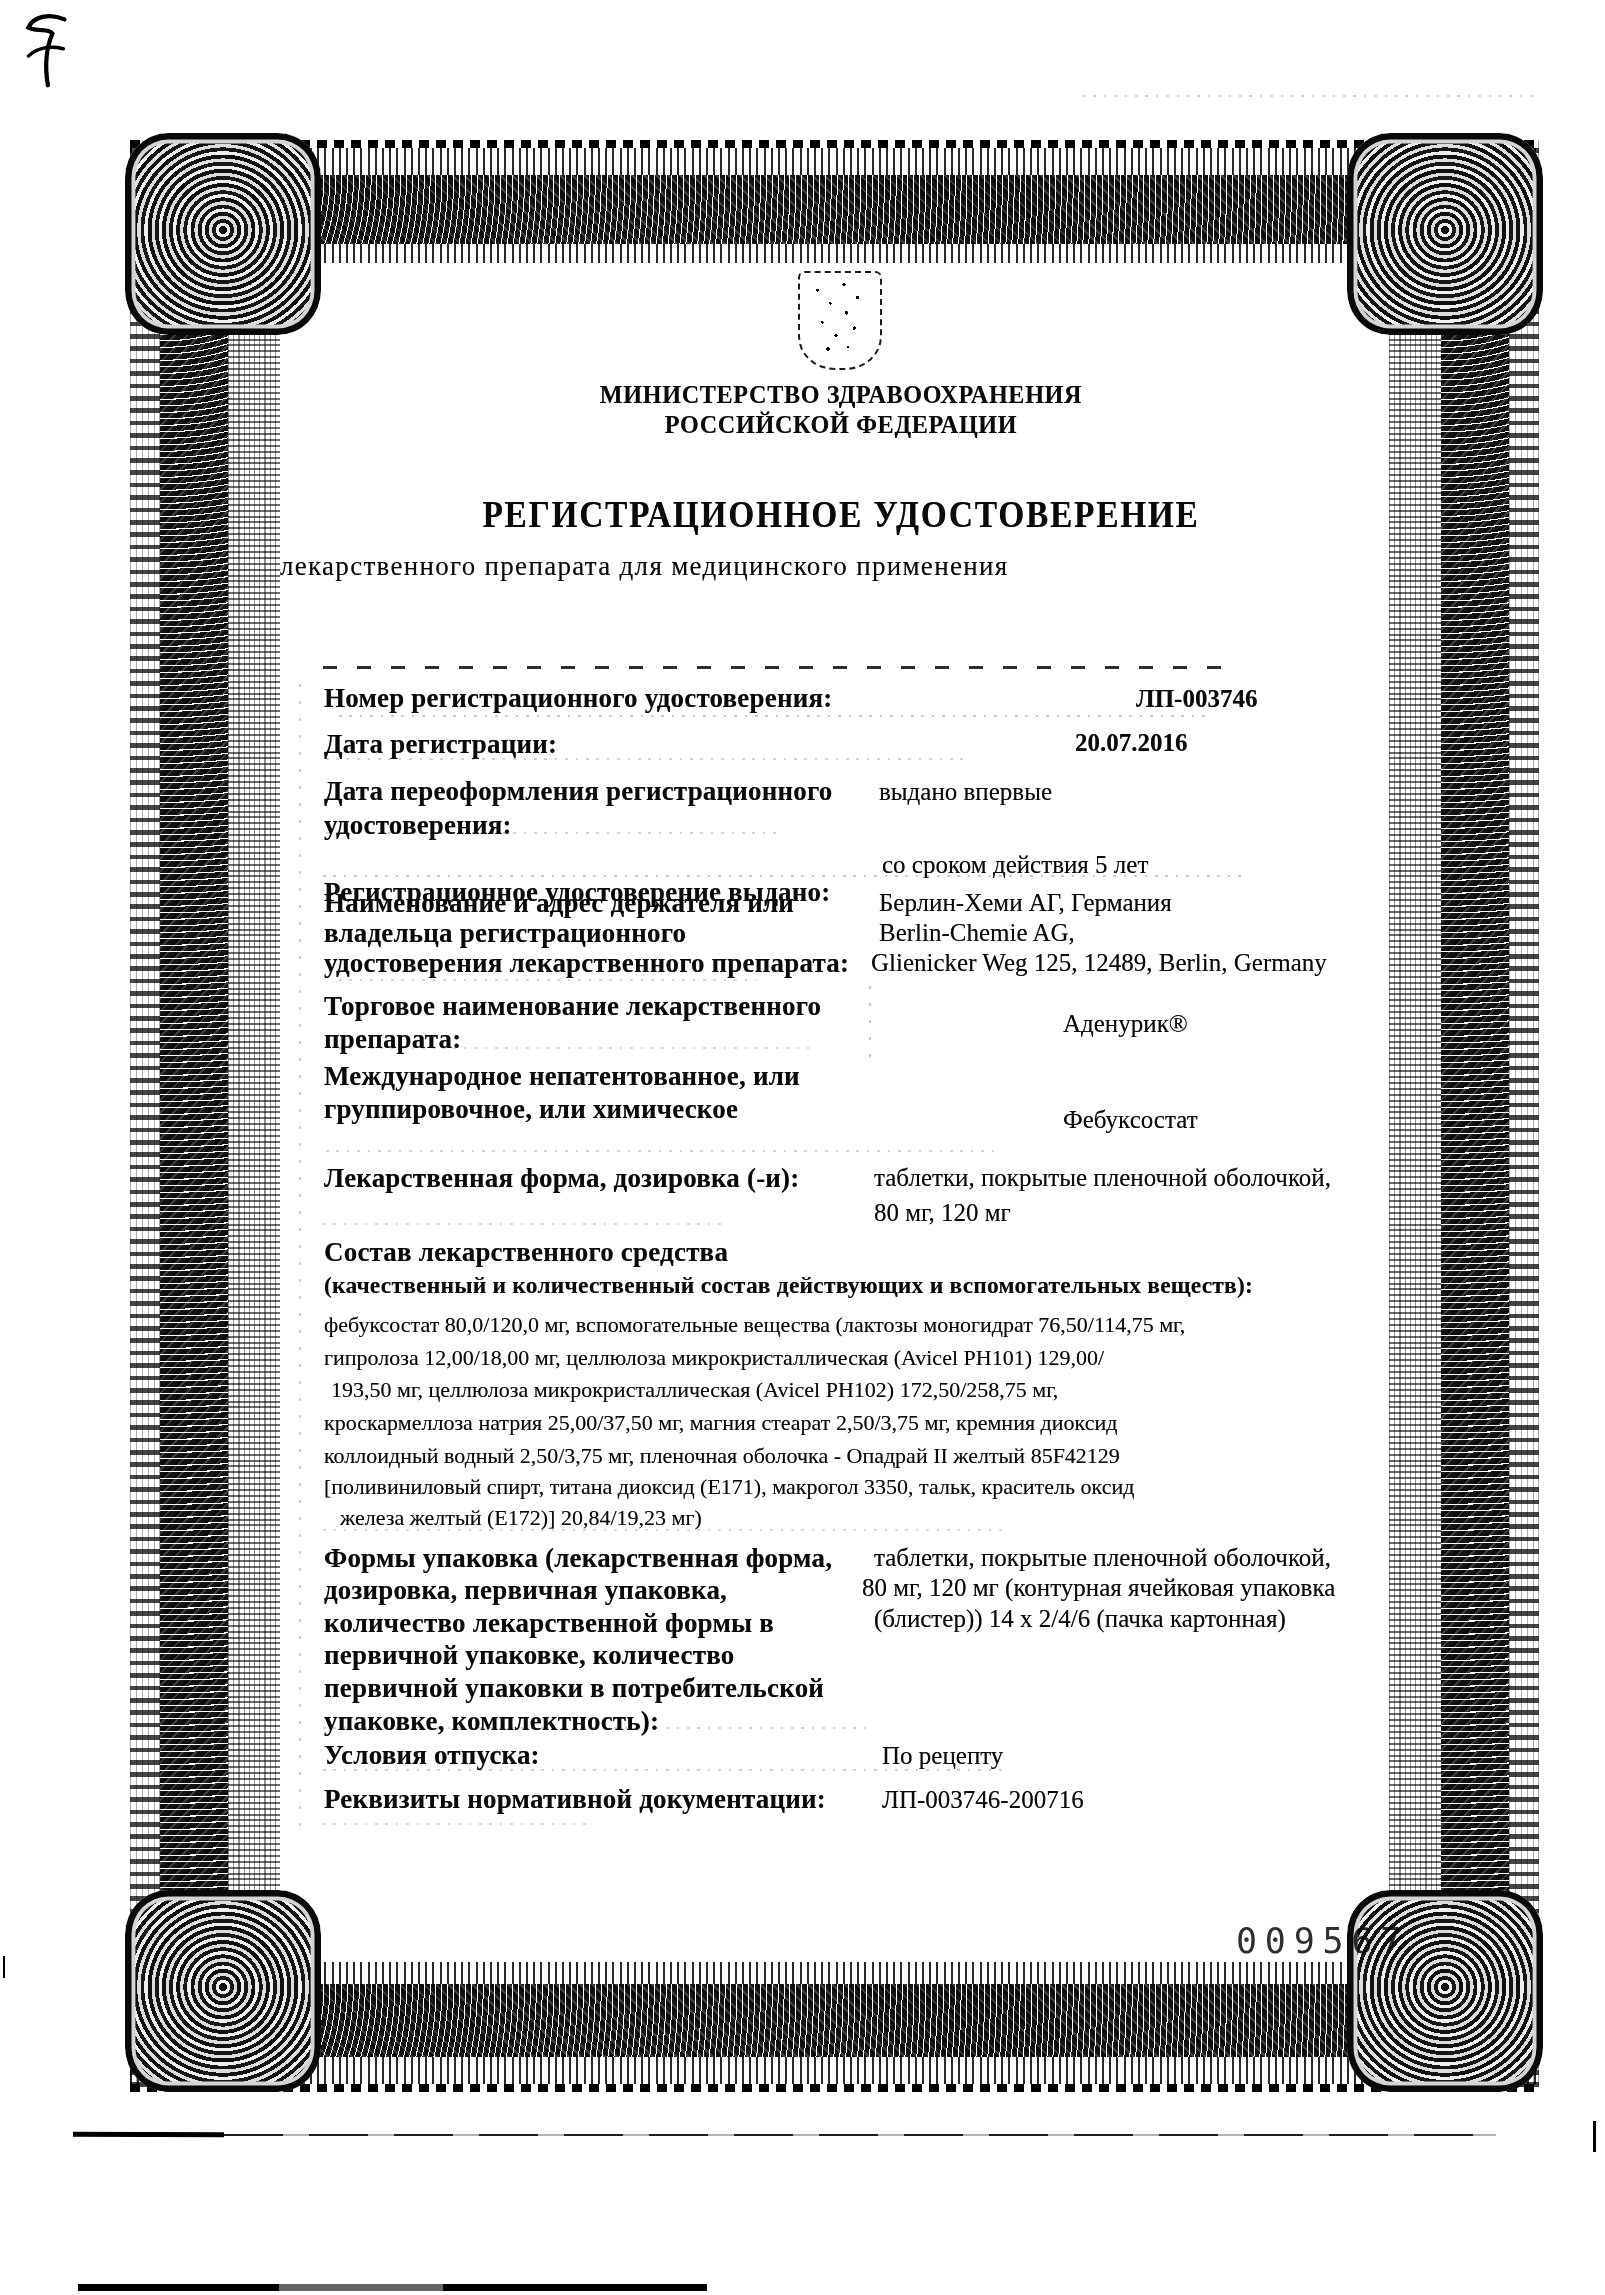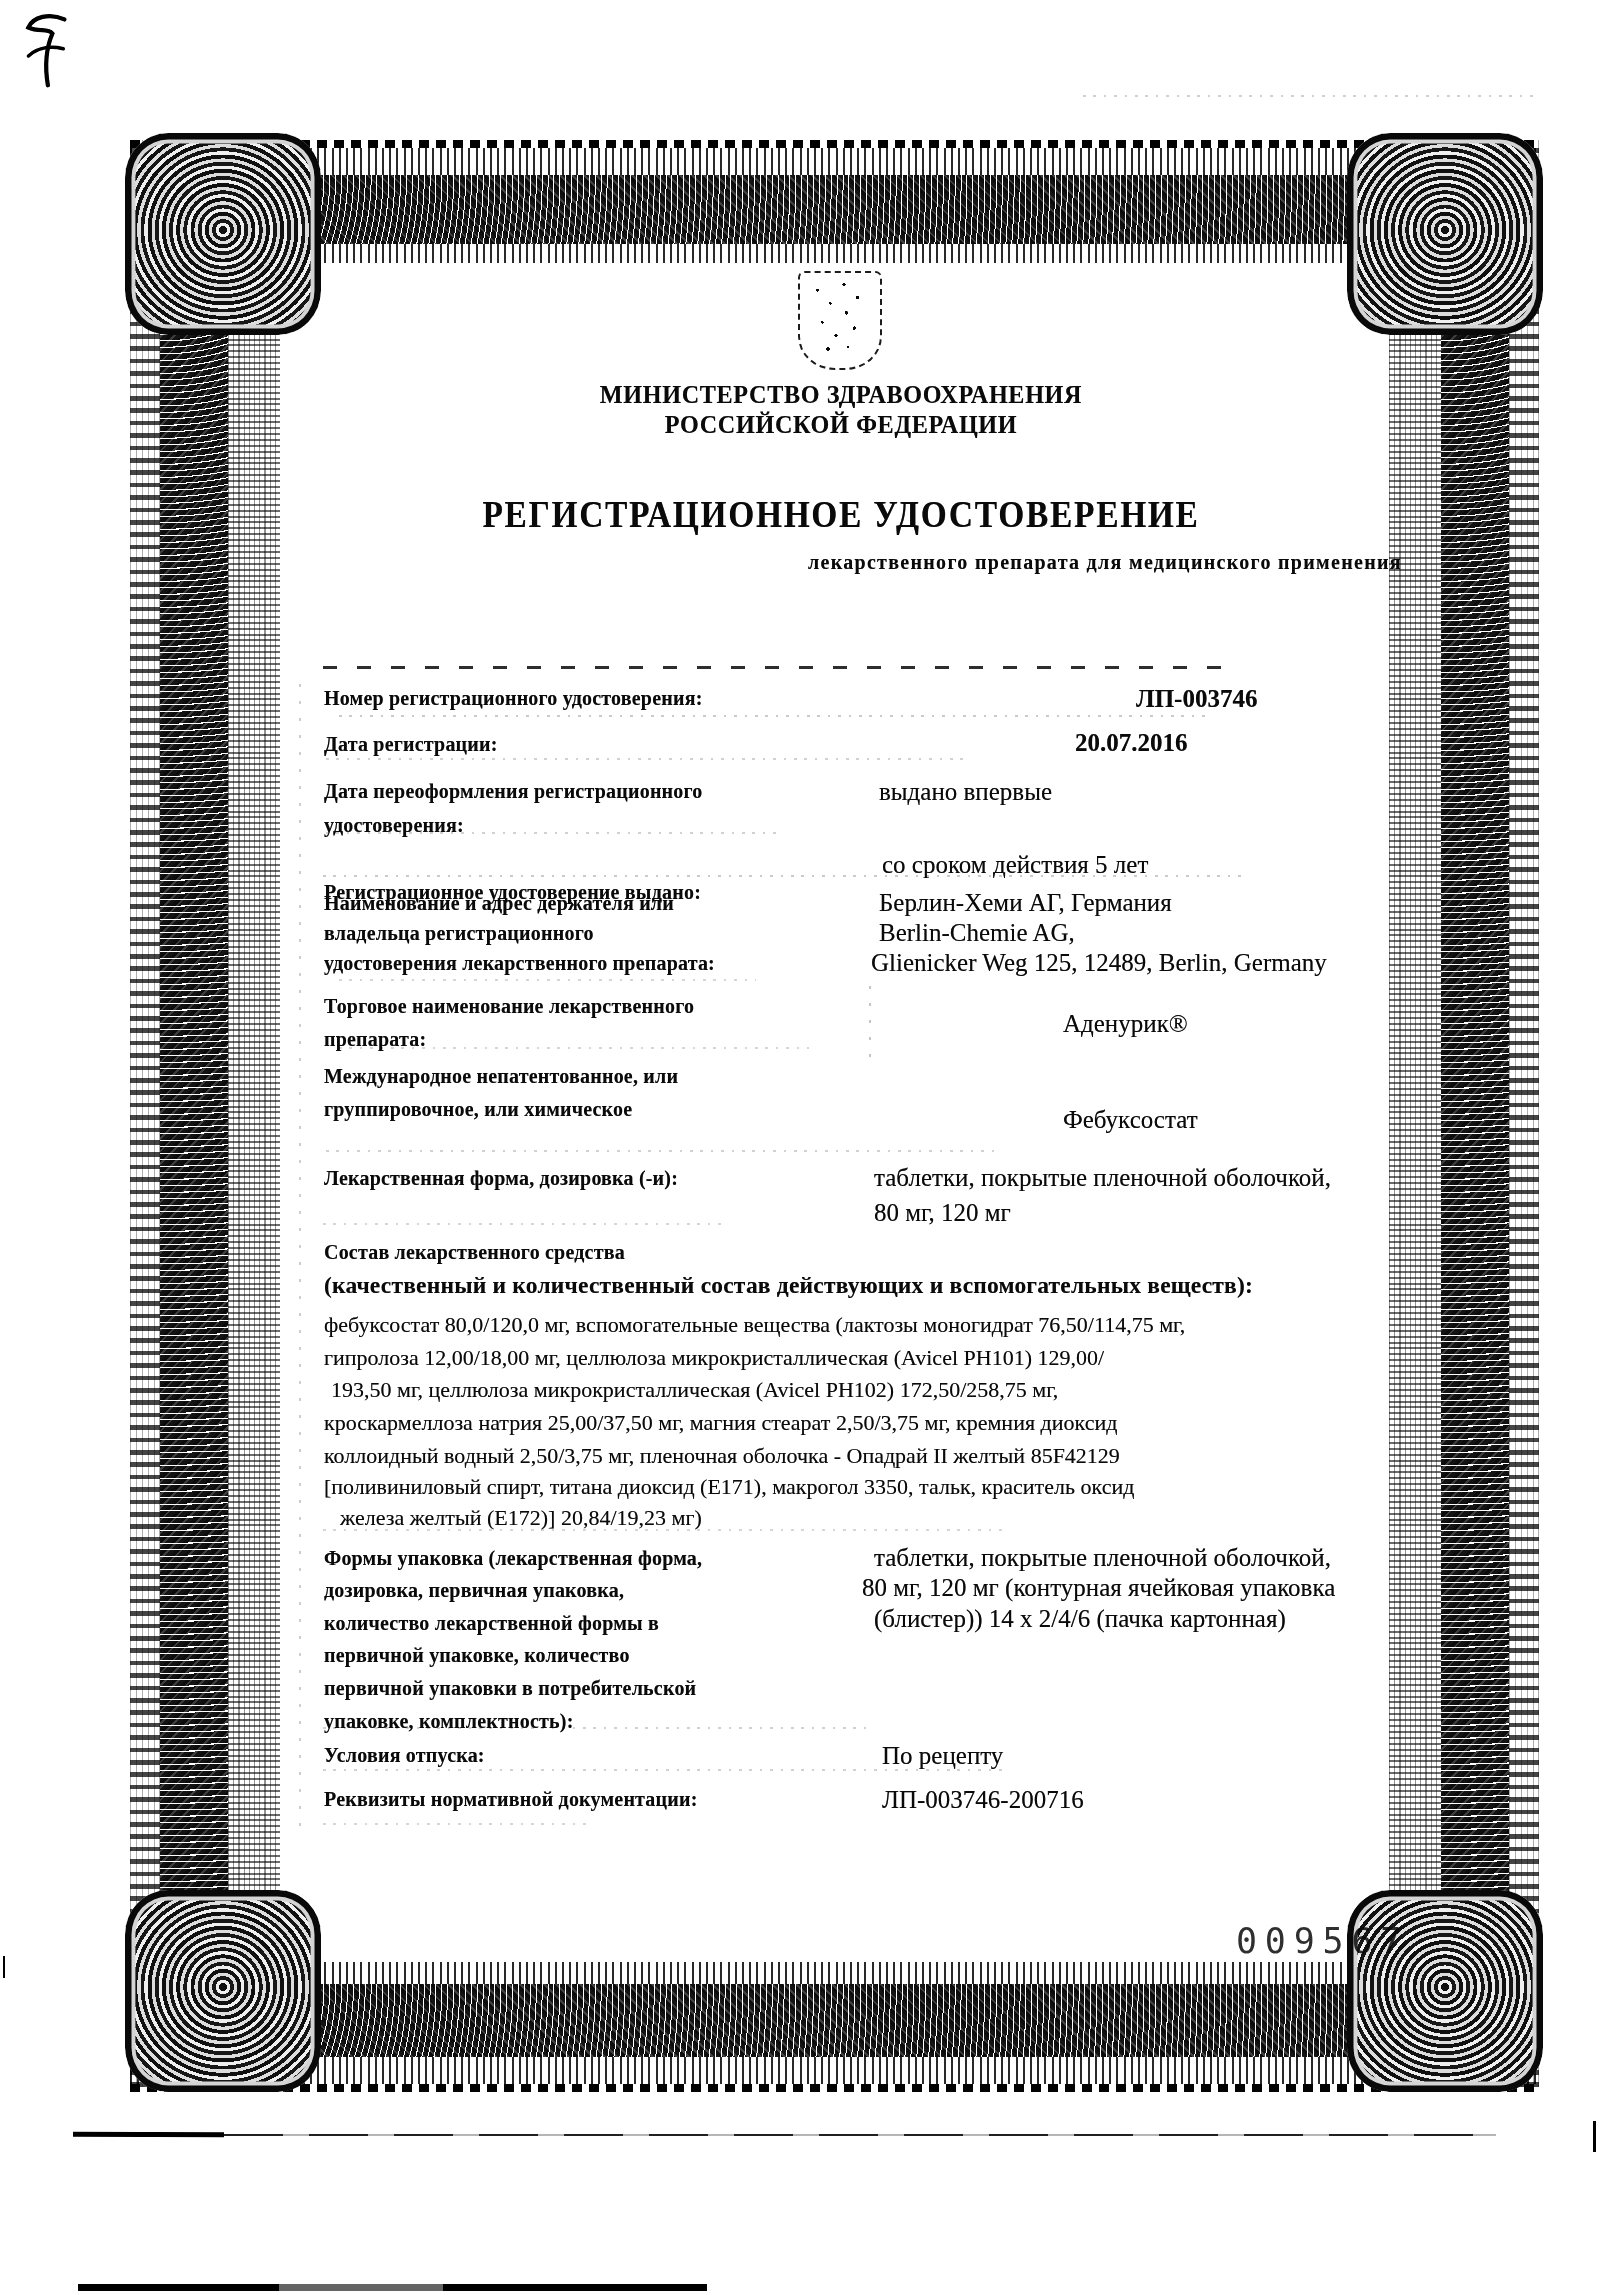--- a/index.html
+++ b/index.html
@@ -37,22 +37,22 @@
     position:absolute;width:196px;height:202px;
     background:
       repeating-radial-gradient(circle at 50% 48%,#161616 0 3.9px,#e9e9e9 3.9px 7.2px,#1d1d1d 7.2px 11px,#d8d8d8 11px 14.3px),
       repeating-linear-gradient(45deg,rgba(0,0,0,.5) 0 2px,rgba(0,0,0,0) 2px 5.2px);
     border-radius:22%;
     box-shadow:inset 0 0 0 6.5px #101010, inset 0 0 0 10.4px #cfcfcf;
   }
   
   .ministry{font-weight:700;font-size:26px;line-height:30px;text-align:center;letter-spacing:0.7px;transform:scaleX(.93);text-shadow:0 0 0.7px rgba(0,0,0,.5);}
   .doc-title{font-weight:700;font-size:37px;text-align:center;letter-spacing:2px;transform:scaleX(.9);text-shadow:0.3px 0.3px 0 rgba(0,0,0,.6);}
-  .doc-subtitle{font-weight:700;font-size:20px;text-align:right;letter-spacing:1.3px;text-shadow:0 0 0.7px rgba(0,0,0,.45);}
-  .lbl{font-weight:700;font-size:20px;line-height:33px;letter-spacing:0.2px;text-shadow:0 0 0.7px rgba(0,0,0,.45);}
+  .doc-subtitle{font-weight:400;font-size:27px;text-align:left;letter-spacing:1.3px;text-shadow:0 0 0.7px rgba(0,0,0,.45);}
+  .lbl{font-weight:700;font-size:27px;line-height:33px;letter-spacing:0.2px;text-shadow:0 0 0.7px rgba(0,0,0,.45);}
   .val{font-weight:400;font-size:25px;line-height:33px;text-shadow:0 0 0.7px rgba(0,0,0,.55);}
   .val-b{font-weight:700;}
   .comp{font-weight:400;font-size:22px;line-height:33px;text-shadow:0 0 0.7px rgba(0,0,0,.5);}
   .serial{font-family:"DejaVu Sans Mono",monospace;font-size:35px;letter-spacing:7.8px;font-weight:400;opacity:.85;}
   
   .dots{height:2px;background:repeating-linear-gradient(90deg,rgba(0,0,0,.4) 0 2.6px,rgba(0,0,0,0) 2.6px 10.4px);}
   .dots-strong{height:2.6px;background:repeating-linear-gradient(90deg,rgba(0,0,0,.8) 0 14.3px,rgba(0,0,0,0) 14.3px 34px);}
   .vdots{width:2px;background:repeating-linear-gradient(0deg,rgba(0,0,0,.35) 0 3.3px,rgba(0,0,0,0) 3.3px 17px);}
   
   .emblem{

